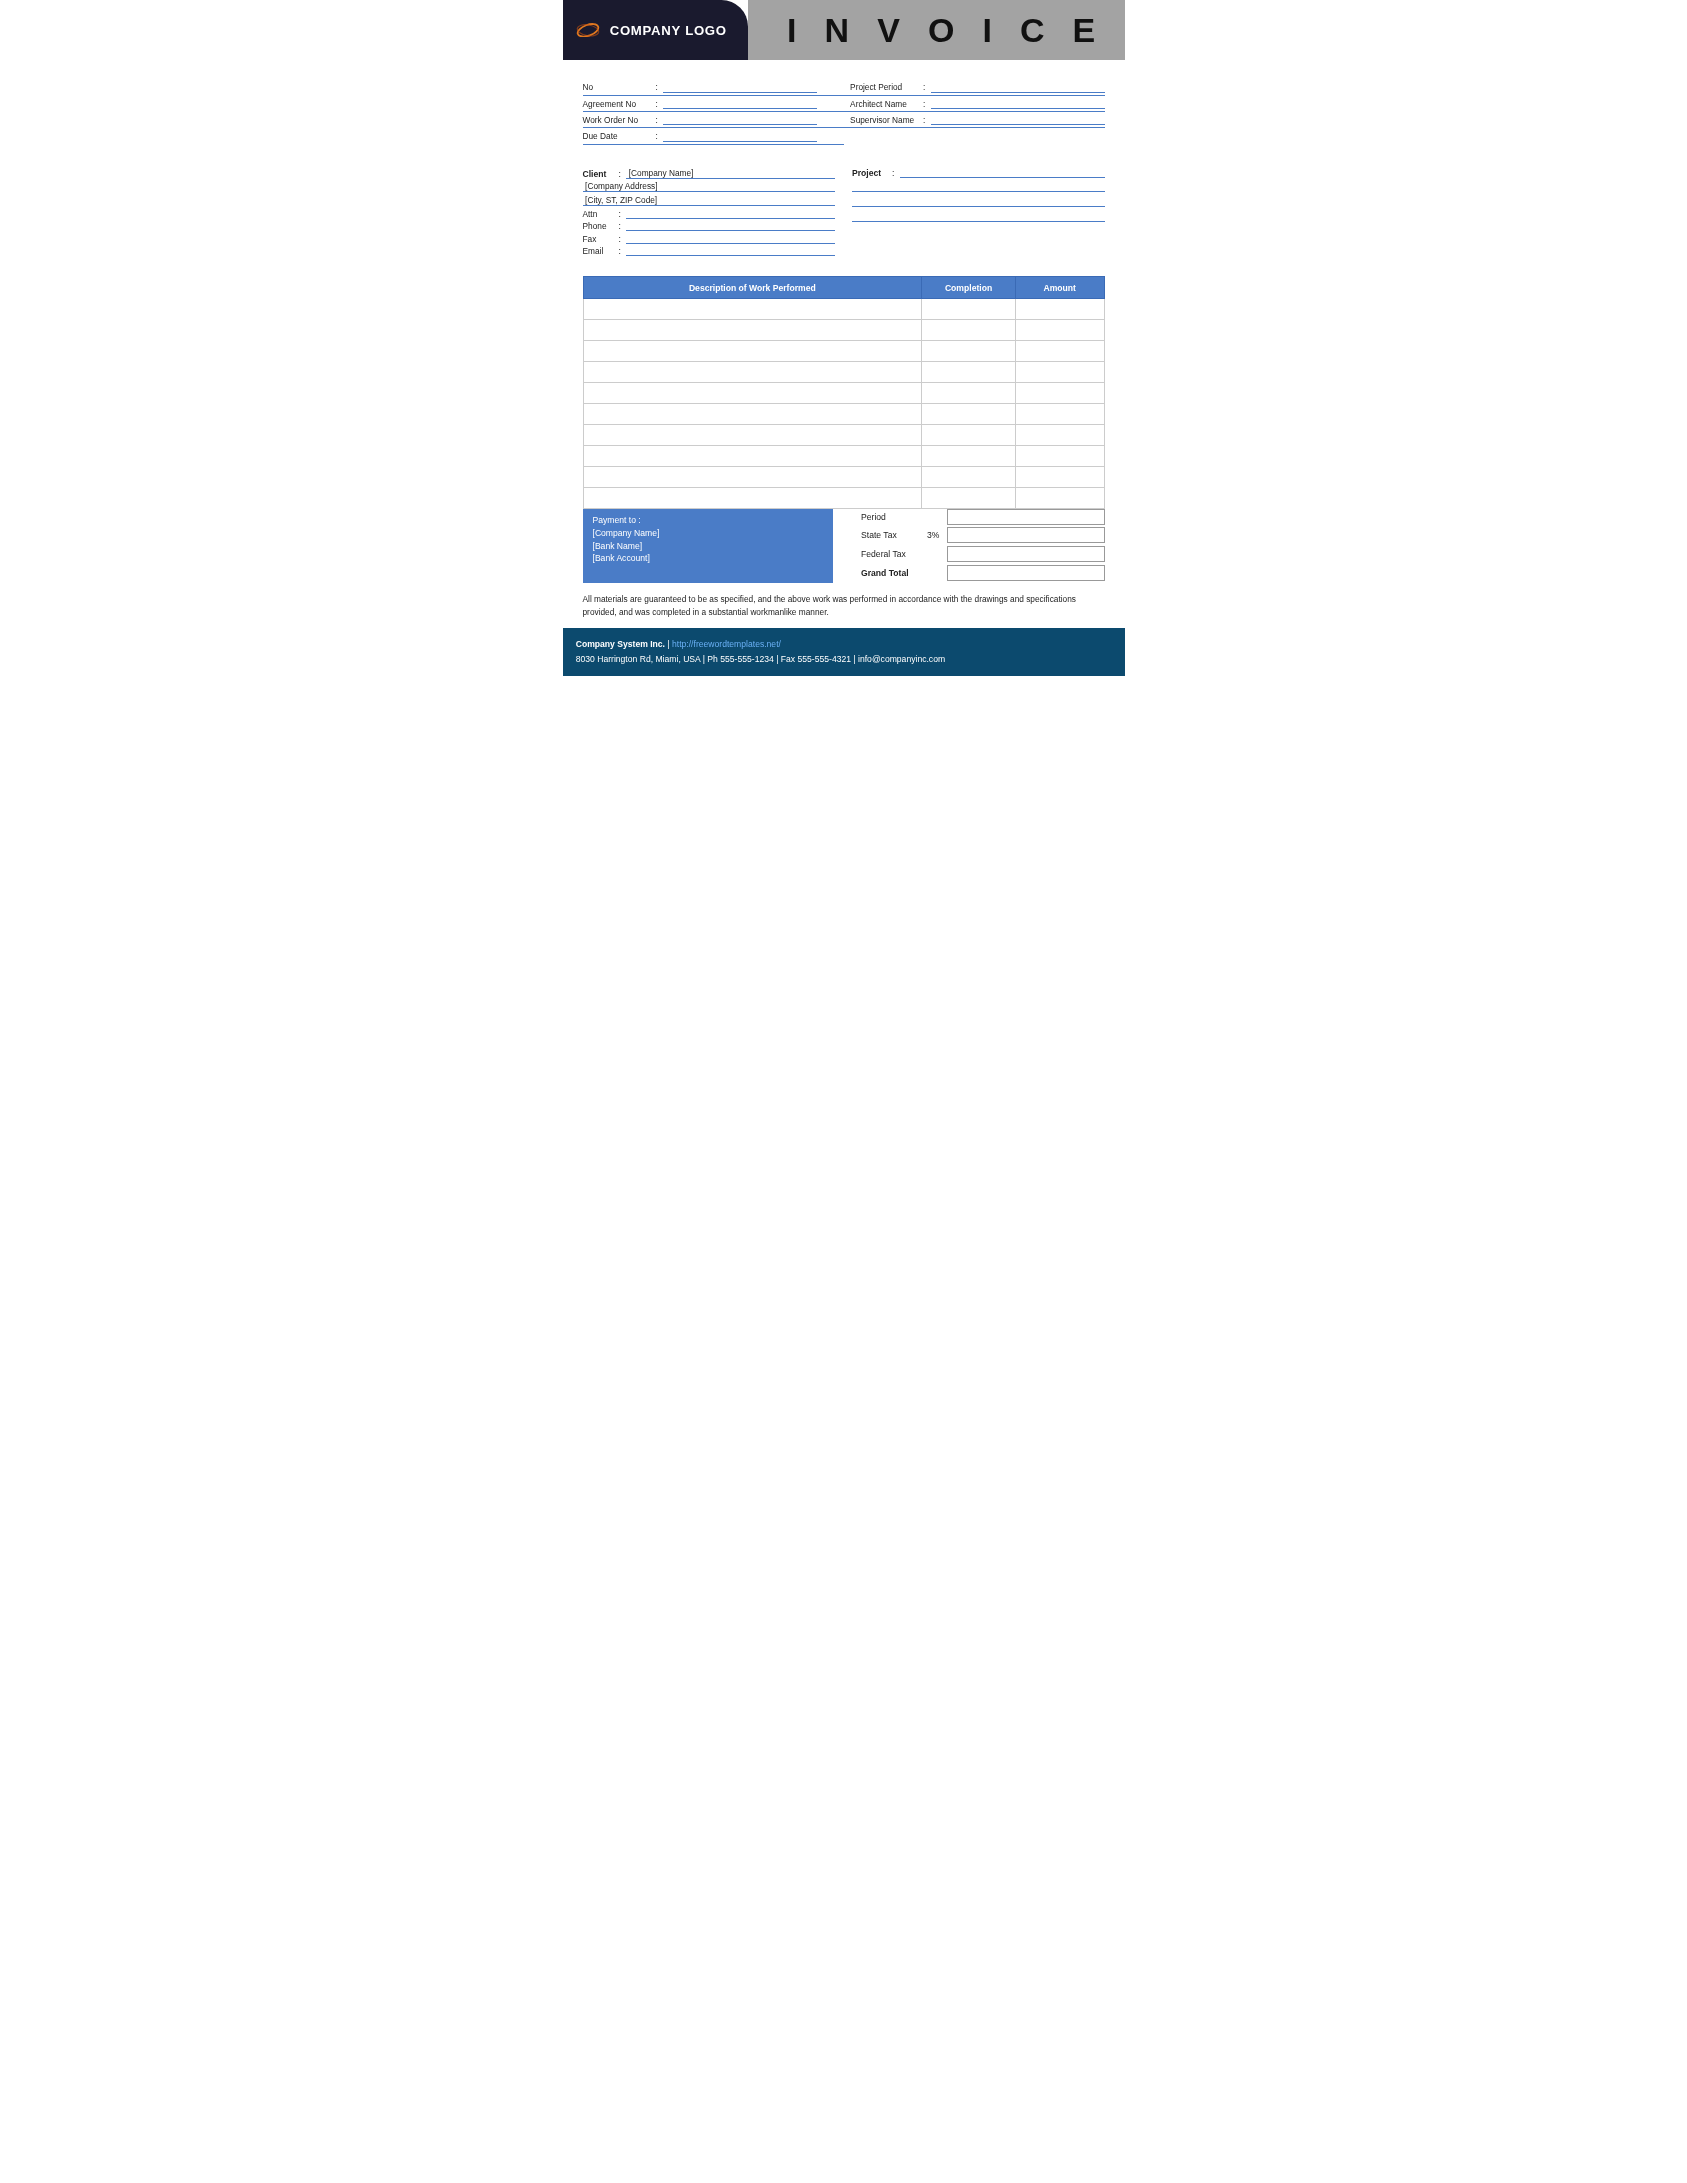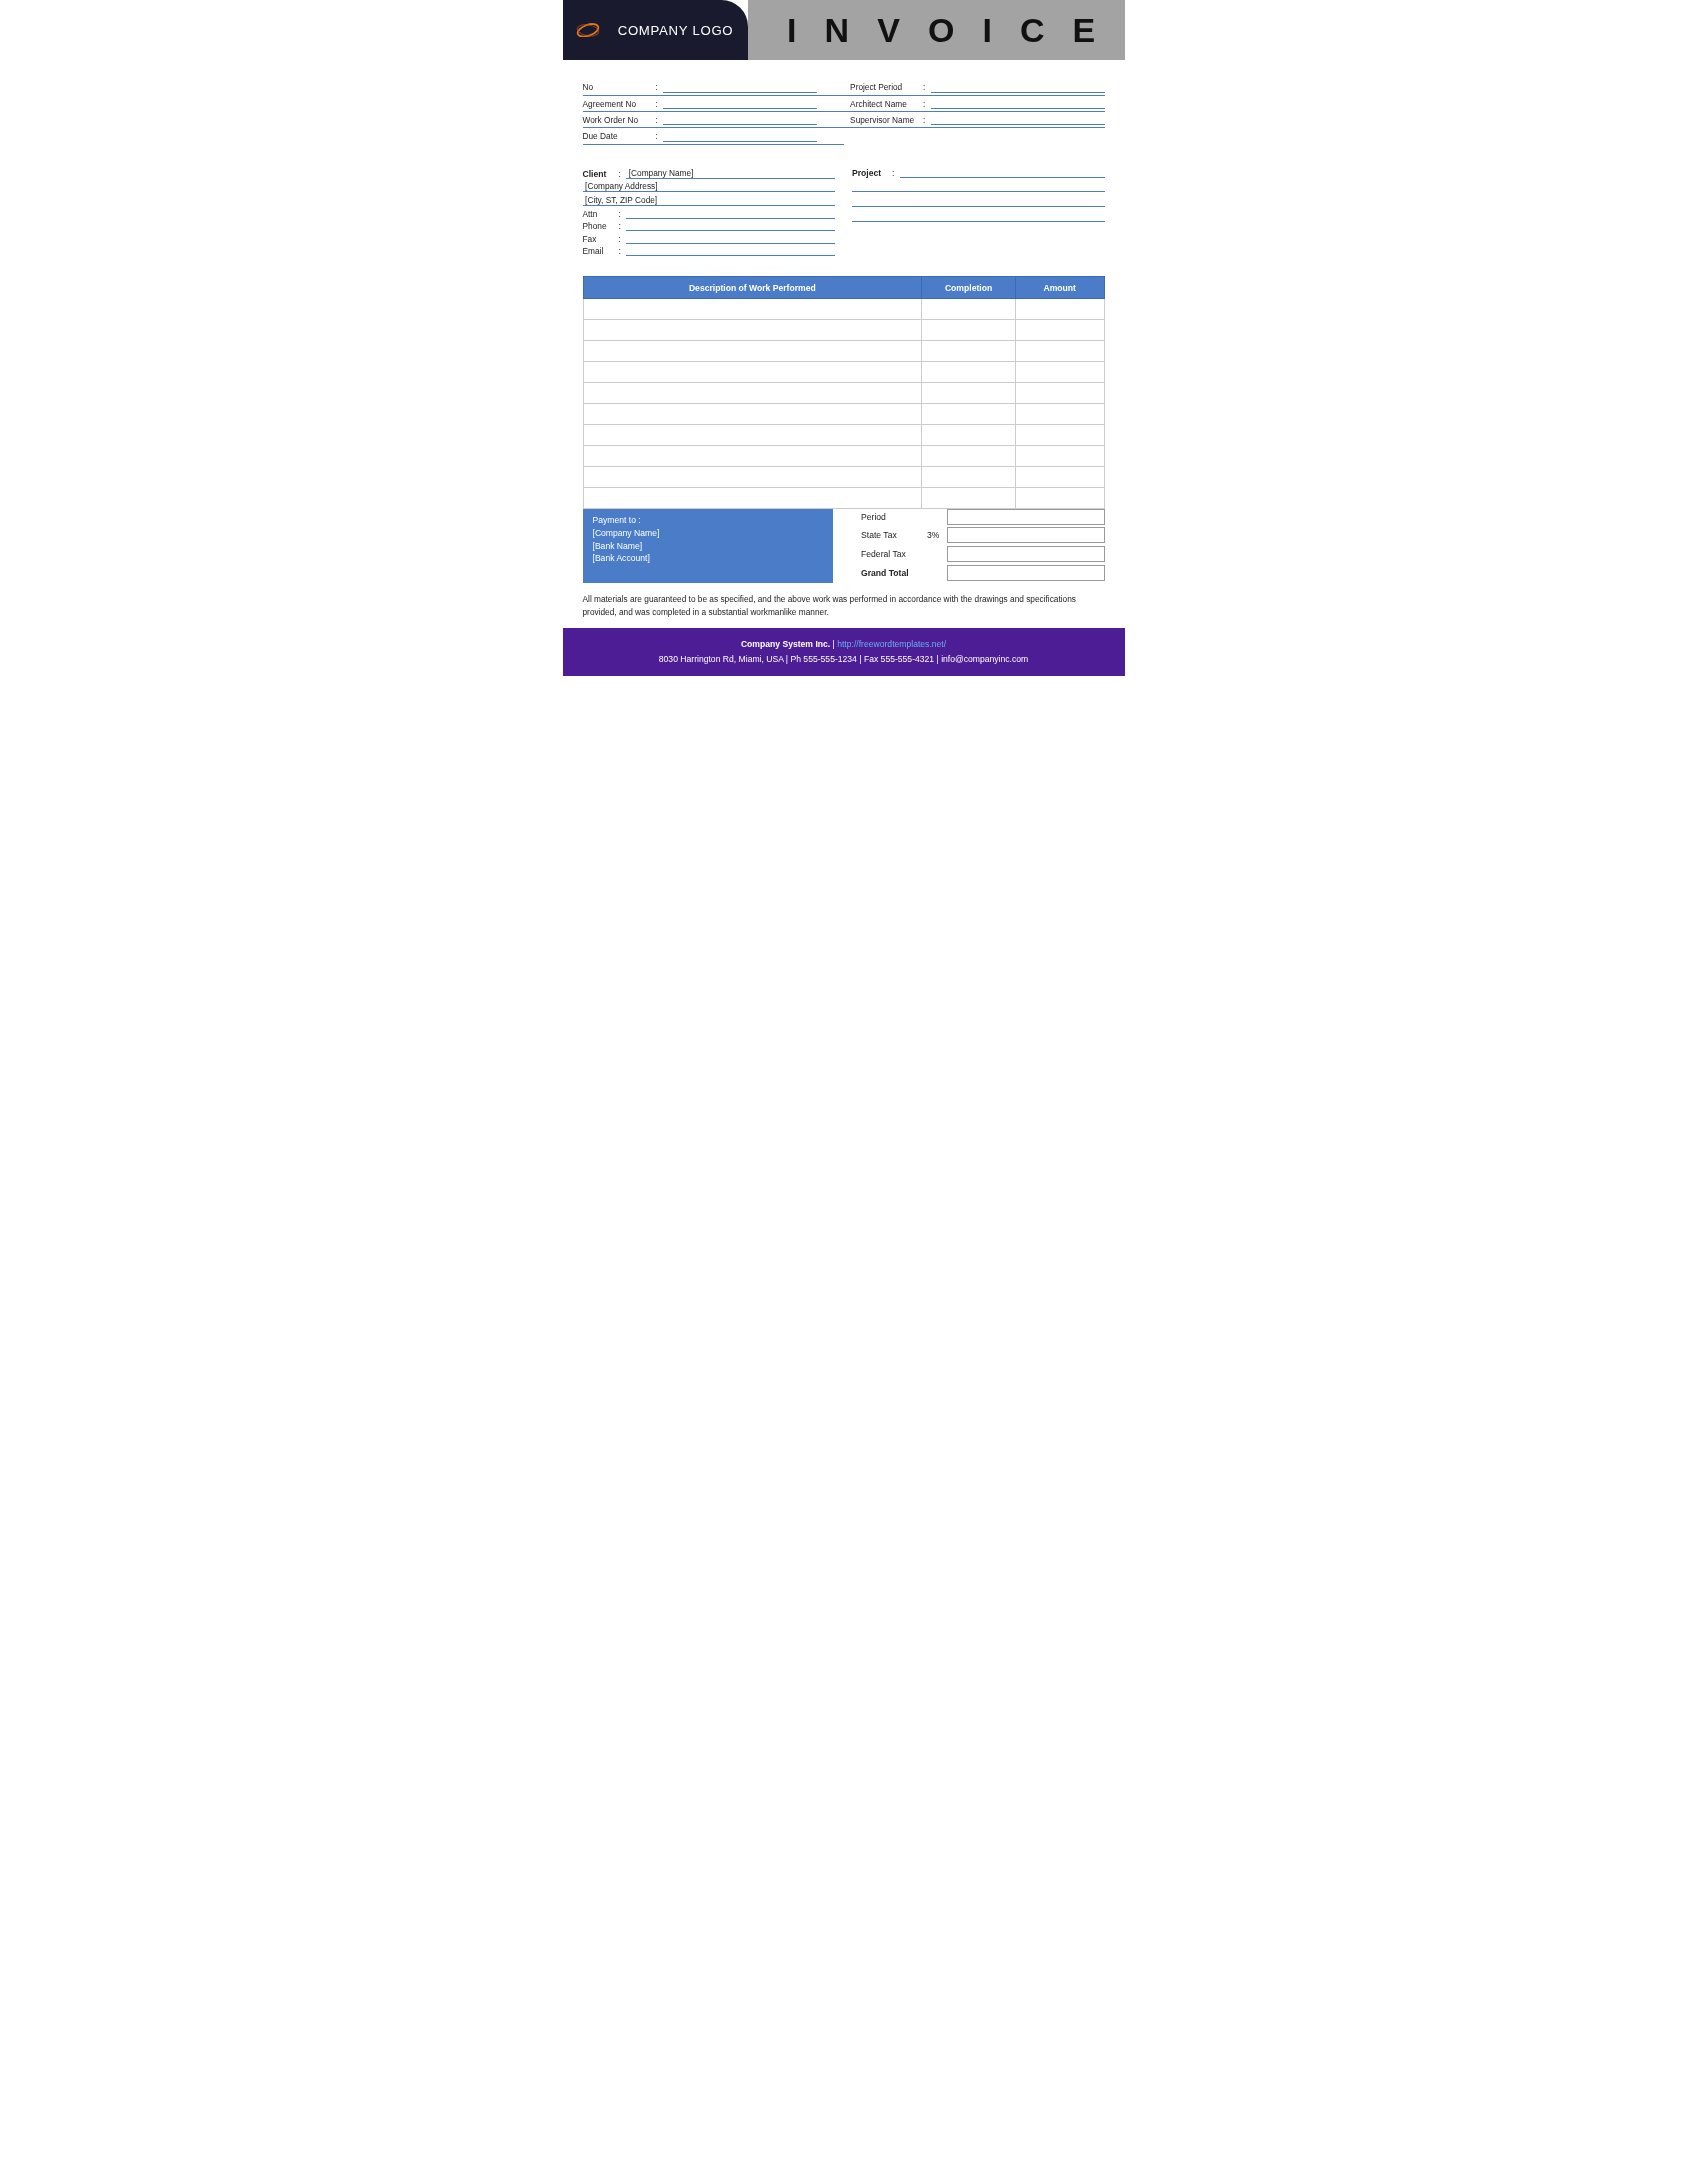--- a/index.html
+++ b/index.html
@@ -24,25 +24,25 @@
       width: 185px;
       display: flex;
       align-items: center;
       padding: 6.6px 13.2px;
       border-radius: 0 26.5px 0 0;
       flex-shrink: 0;
     }
     .logo-text {
       color: #fff;
       font-size: 13.2px;
-      font-weight: normal;
+      font-weight: bold;
       letter-spacing: 0.7px;
       display: flex;
       align-items: center;
-      gap: 18px;
+      gap: 10px;
     }
     .logo-swoosh {
       display: inline-block;
       width: 24px;
       height: 14.6px;
     }
     .header-title {
       flex: 1;
       display: flex;
       align-items: center;
@@ -264,23 +264,23 @@
     
     .notes-section {
       margin: 0 20px 10px 20px;
       font-size: 8.3px;
       line-height: 1.5;
       color: #222;
     }
 
     
     .footer {
-      background: #4c1d95;
+      background: #0c4a6e;
       color: #fff;
-      text-align: center;
+      text-align: left;
       padding: 9.3px 13.2px;
       font-size: 8.6px;
       line-height: 1.7;
     }
     .footer a {
       color: #6ab0f5;
       text-decoration: none;
     }
     .footer-company {
       font-weight: bold;

